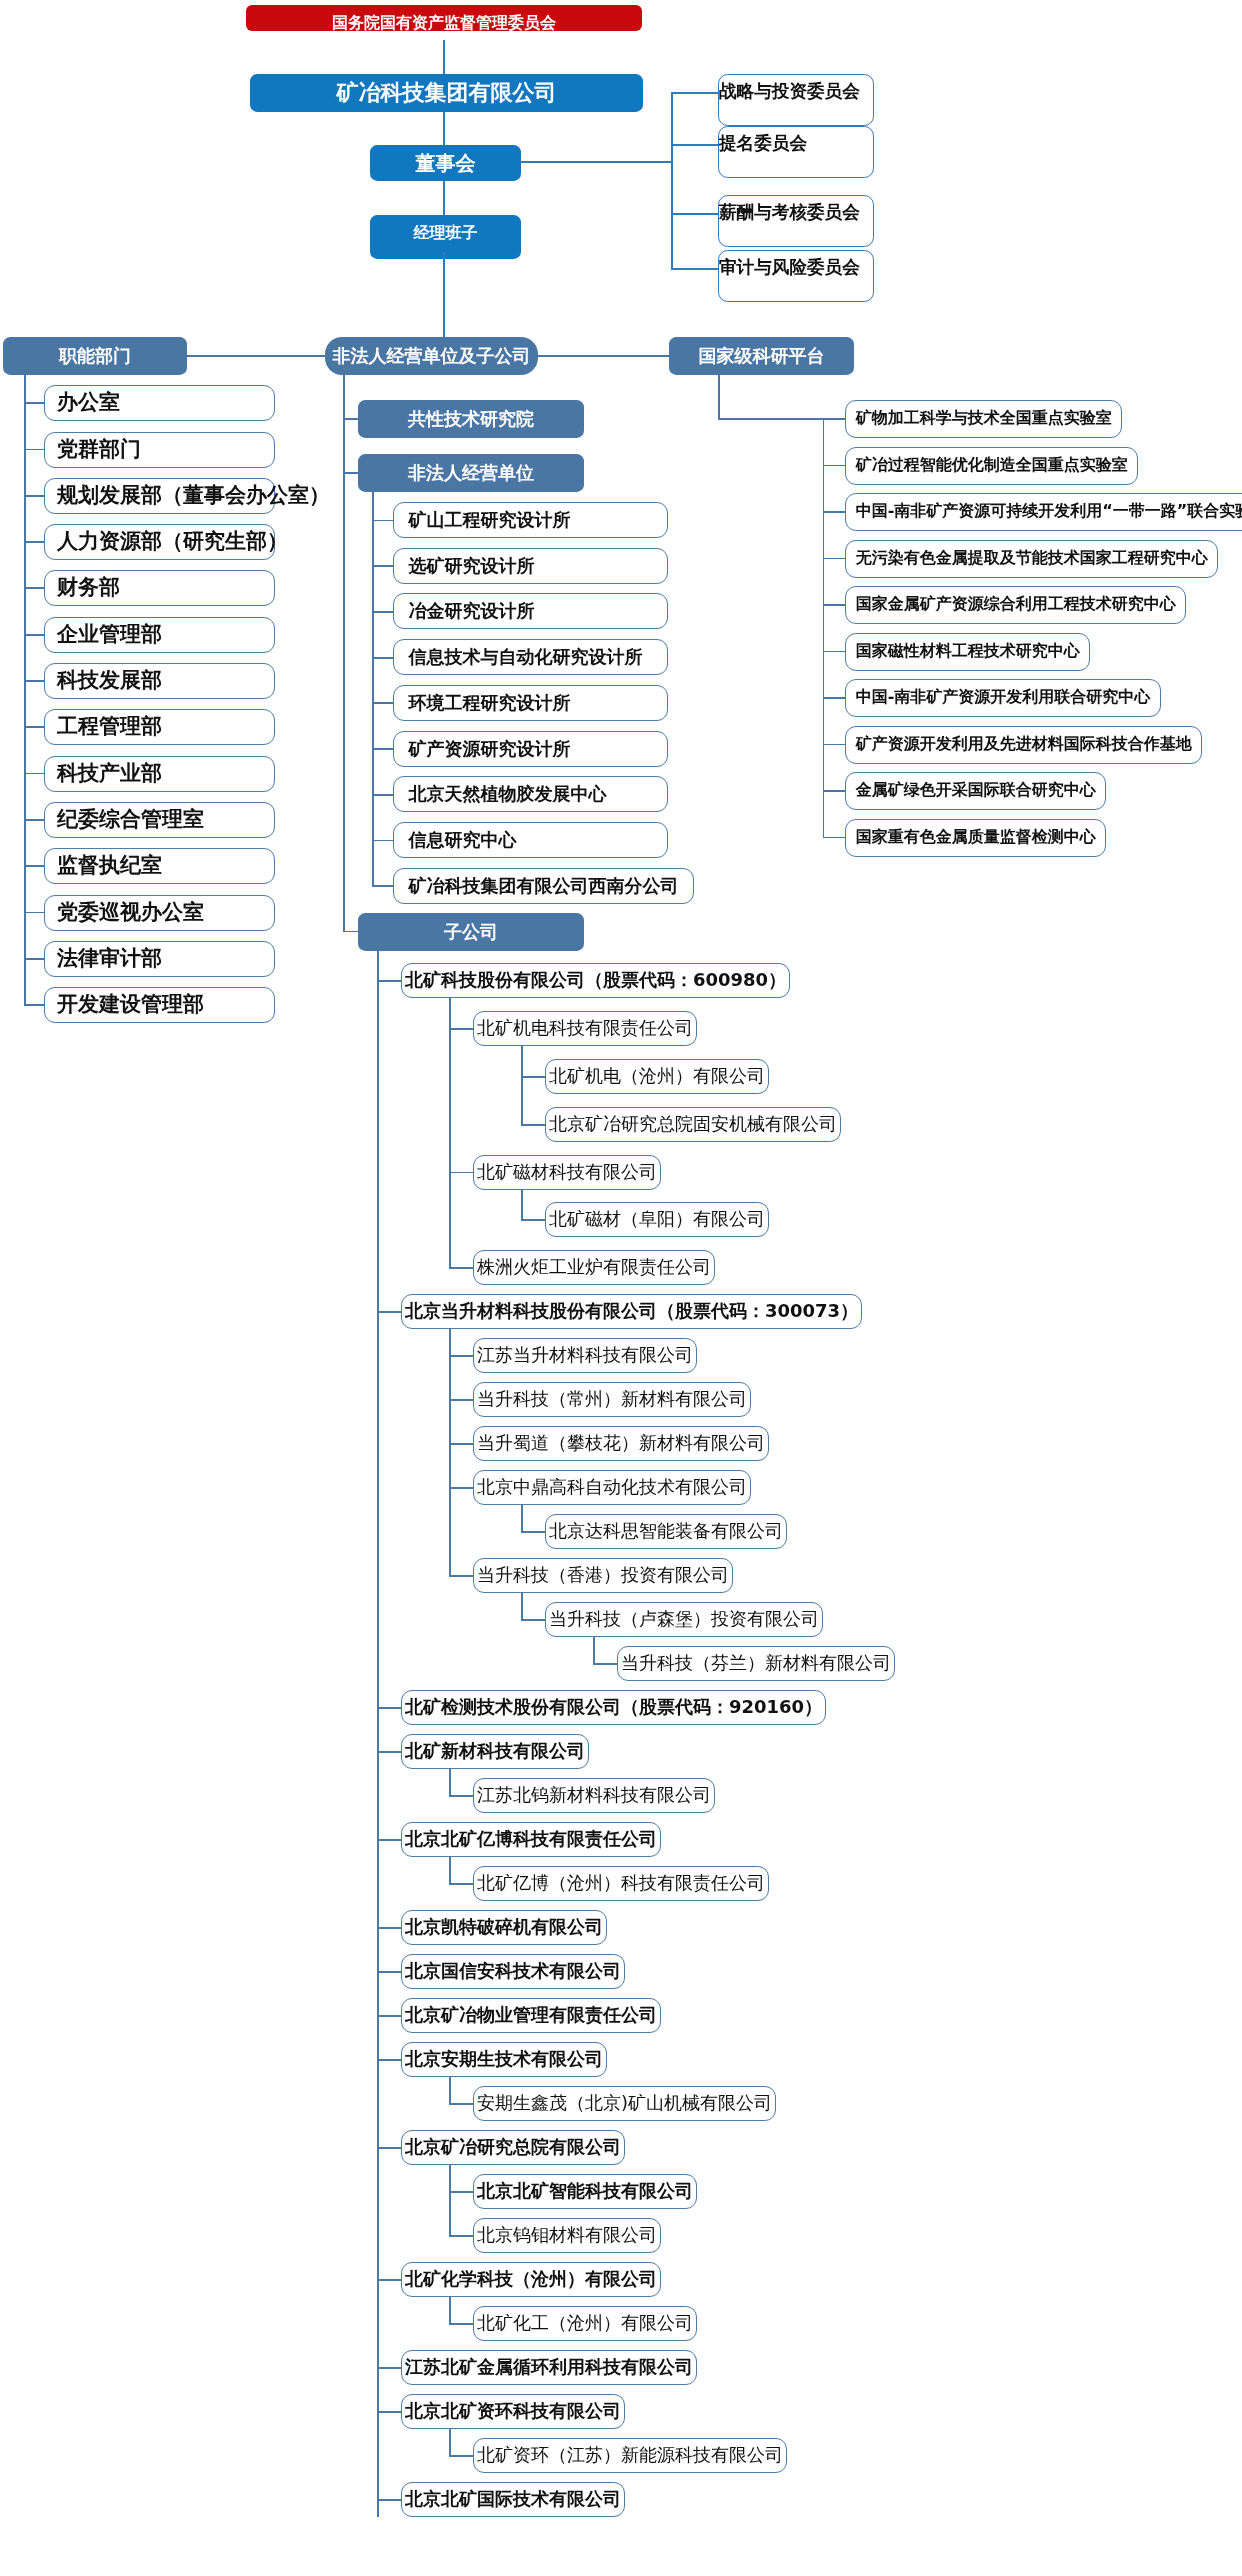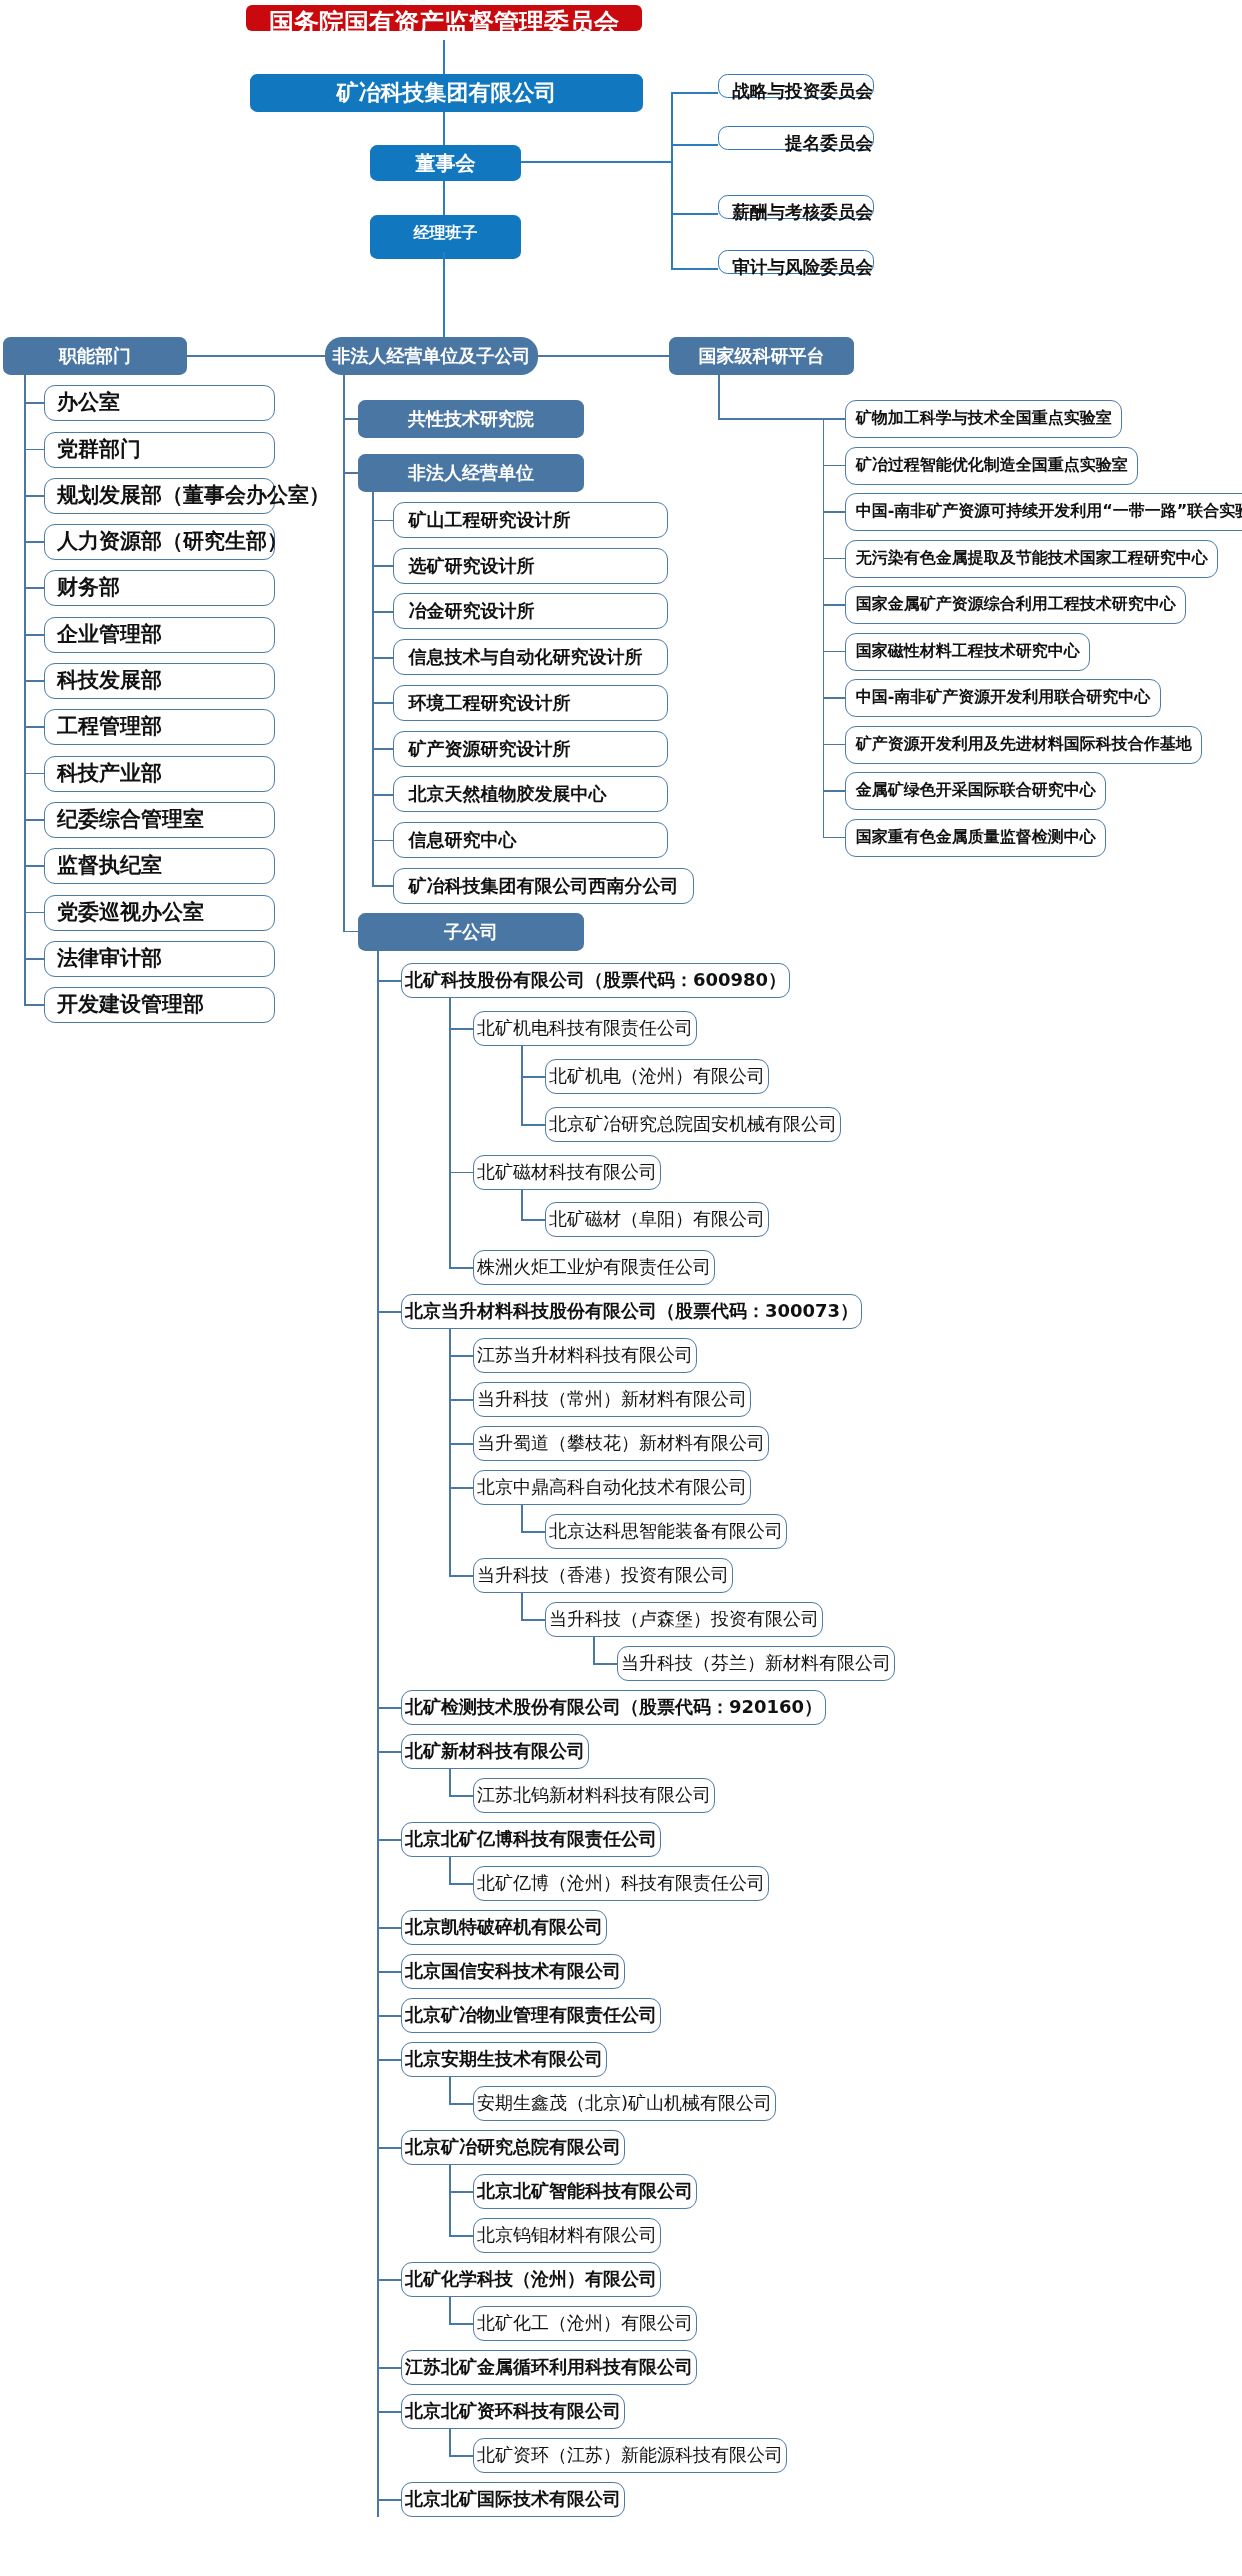--- a/index.html
+++ b/index.html
@@ -5,22 +5,22 @@
   html,body{margin:0;padding:0;background:#fff;}
   .stage{position:relative;width:1242px;height:2576px;background:#fff;overflow:hidden;
          font-family:"DejaVu Sans","Liberation Sans",sans-serif;--lc:#4A77A4;color:#111;}
   .abs{position:absolute;}
   .tl{position:absolute;background:#2E7BBE;}
   .sl{position:absolute;background:#4A77A4;}
   .bigred{position:absolute;background:#C9090D;color:#fff;text-align:center;font-weight:700;
           border-radius:6px;white-space:nowrap;}
   .bigblue{position:absolute;background:#1177BE;color:#fff;text-align:center;font-weight:700;
            border-radius:7.3px;white-space:nowrap;}
-  .cmt{position:absolute;left:718px;width:156px;height:24px;box-sizing:border-box;border:1.8px solid #3279BC;
-       border-radius:9.7px;background:#fff;text-align:right;line-height:33px;font-size:17.6px;font-weight:700;}
+  .cmt{position:absolute;left:718px;width:156px;height:52px;box-sizing:border-box;border:1.8px solid #3279BC;
+       border-radius:9.7px;background:#fff;text-align:left;line-height:33px;font-size:17.6px;font-weight:700;}
   .hd{background:#4A76A3;color:#fff;text-align:center;border-radius:7.3px;font-weight:700;
       font-size:18px;height:38px;line-height:38px;white-space:nowrap;}
   .hdr{position:absolute;}
   
   .n{position:relative;padding-top:var(--pt,8.5px);}
   .n::before{content:"";position:absolute;left:var(--sx);top:0;width:1.8px;height:100%;background:var(--lc);}
   .n::after{content:"";position:absolute;left:var(--sx);top:calc(var(--pt,8.5px) + var(--mid));
             width:var(--sw);height:1.8px;background:var(--lc);}
   .n.last::before{height:calc(var(--pt,8.5px) + var(--mid) + 1.8px);}
   .trunkstart::before{top:43px;height:calc(100% - 43px);}
@@ -40,21 +40,21 @@
   .rc .bx{height:38px;line-height:34px;font-size:16px;padding:0 9.7px;min-width:243px;}
   .nl{--pt:9.7px}.nl .bx{height:36px;line-height:33px;font-size:18px;padding:0 14.6px;min-width:275px;}
   .ti .bx{height:35px;line-height:32px;font-size:18px;padding:0 3px;}
   .bz .hd{width:226px;}
 </style>
 </head>
 <body>
 
 <div class="stage">
 
-  <div class="bigred" style="left:246px;top:4.9px;width:396px;height:26px;line-height:35px;font-size:25px;">国务院国有资产监督管理委员会</div>
+  <div class="bigred" style="left:246px;top:4.9px;width:396px;height:26px;line-height:35px;font-size:16px;">国务院国有资产监督管理委员会</div>
   <div class="tl" style="left:443px;top:40px;width:1.8px;height:35px;"></div>
   <div class="bigblue" style="left:250px;top:74px;width:393px;height:38px;line-height:38px;font-size:22px;">矿冶科技集团有限公司</div>
   <div class="tl" style="left:443px;top:112px;width:1.8px;height:33px;"></div>
   <div class="bigblue" style="left:370px;top:145px;width:151px;height:36px;line-height:36px;font-size:20px;">董事会</div>
   <div class="tl" style="left:443px;top:181px;width:1.8px;height:35px;"></div>
   <div class="bigblue" style="left:370px;top:215px;width:151px;height:44px;line-height:36px;font-size:16px;">经理班子</div>
   <div class="tl" style="left:443px;top:252px;width:1.8px;height:85px;"></div>
 
   <div class="tl" style="left:521px;top:161px;width:150px;height:1.8px;"></div>
   <div class="tl" style="left:671px;top:92px;width:1.8px;height:178px;"></div>

